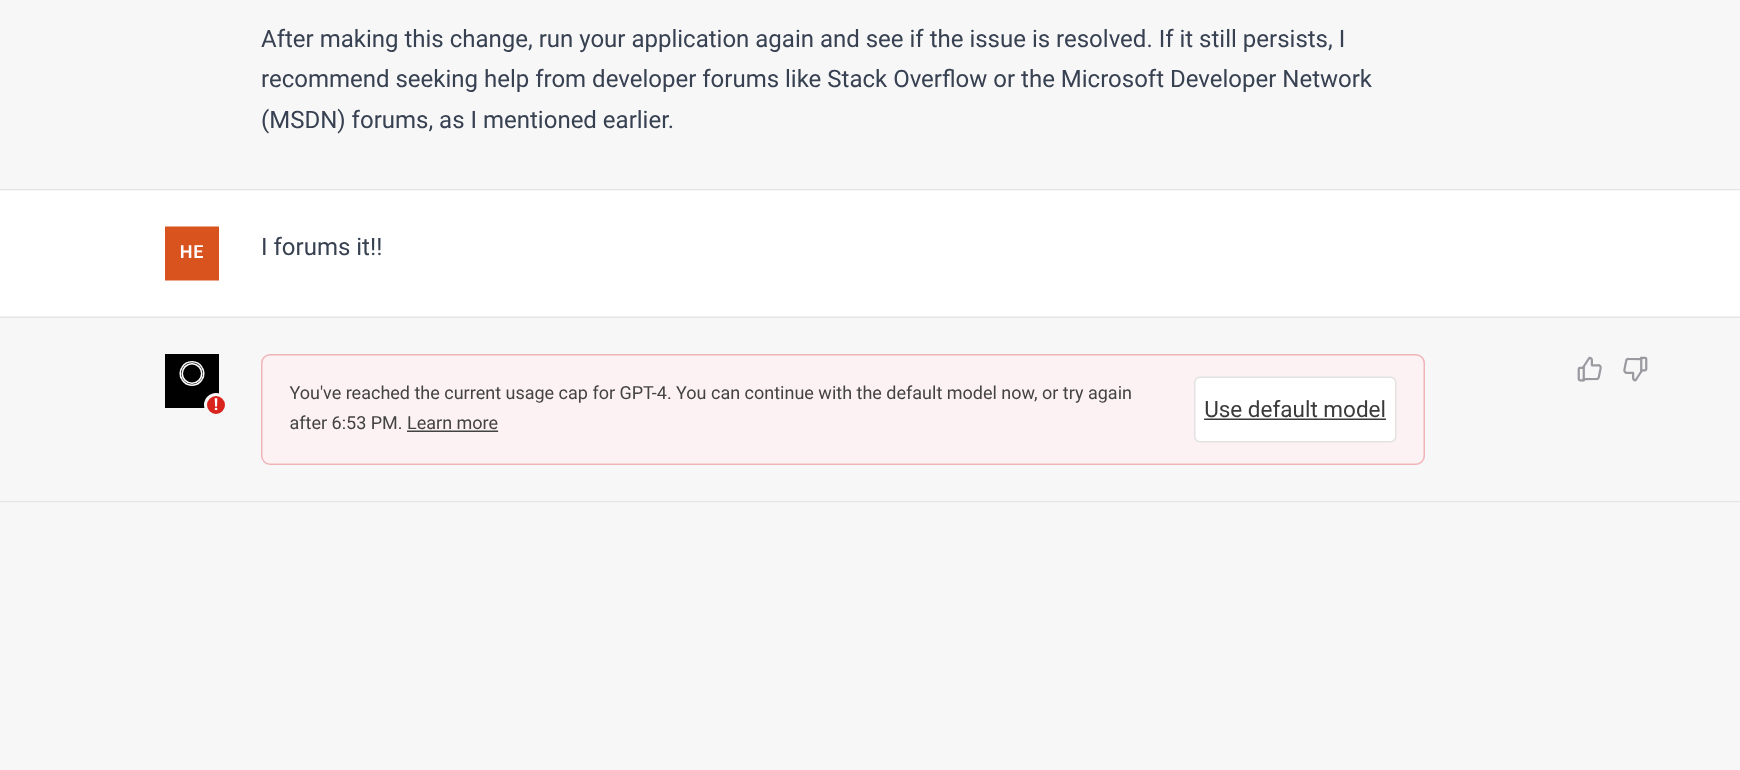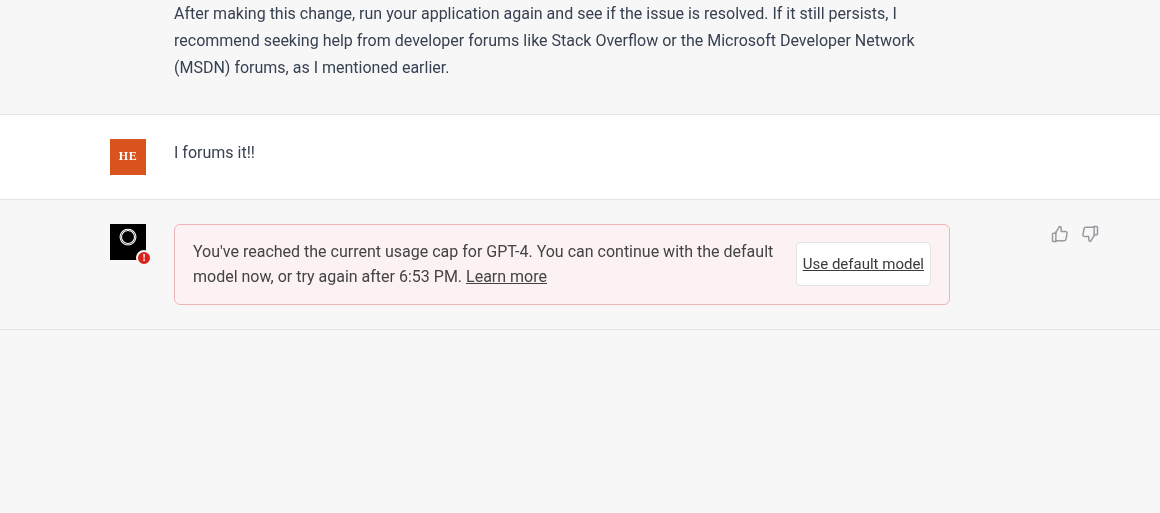--- a/index.html
+++ b/index.html
@@ -18,22 +18,22 @@
   .turn.assistant-bg { background: #f7f7f8; }
   .turn.user-bg { background: #ffffff; }
   .turn-inner {
     max-width: 880px;
     margin-left: 110px;
     display: flex;
     gap: 28px;
     padding: 24px 0 24px 0;
     position: relative;
   }
-  .turn.first .turn-inner { padding-top: 0; padding-bottom: 32px; }
-  .avatar-col { flex: 0 0 36px; font-family: Liberation Serif, serif; }
+  .turn.first .turn-inner { padding-top: 12px; padding-bottom: 32px; }
+  .avatar-col { flex: 0 0 36px; }
   .content-col { flex: 1; padding-right: 40px; }
   .content-col p { margin-bottom: 22px; color: #374151; }
   .content-col p:last-child { margin-bottom: 0; }
 
   .avatar-user {
     width: 36px; height: 36px;
     background: #d9531e;
     color: #fff;
     font-size: 12px;
     font-weight: 600;
@@ -64,21 +64,21 @@
   .notice-box {
     border: 1px solid #f0b3b8;
     background: #fdf2f3;
     border-radius: 6px;
     padding: 14px 18px;
     display: flex;
     align-items: center;
     gap: 20px;
     color: #434343;
   }
-  .notice-text { flex: 1; font-size: 16px; line-height: 1.6; }
+  .notice-text { flex: 1; font-size: 12px; line-height: 1.6; }
   .notice-text a { color: #434343; text-decoration: underline; cursor: pointer; }
   .notice-btn {
     background: #fff;
     border: 1px solid #e2e2e3;
     border-radius: 4px;
     padding: 12px 6px;
     font-size: 15px;
     color: #3a3a3a;
     cursor: pointer;
     white-space: nowrap;

